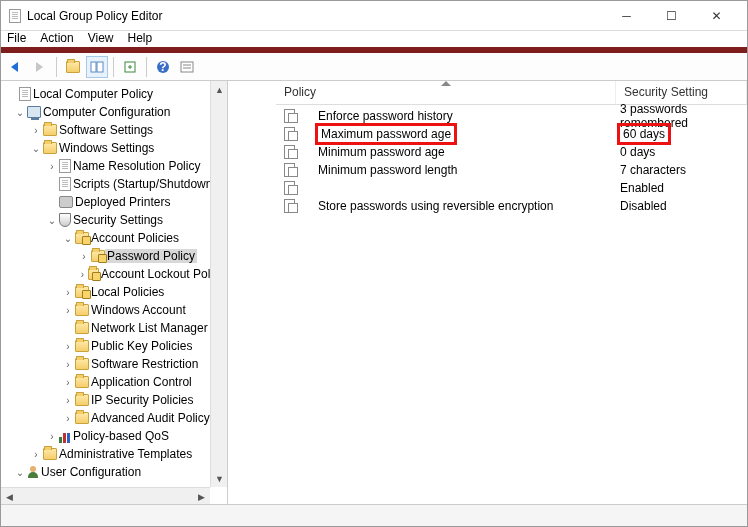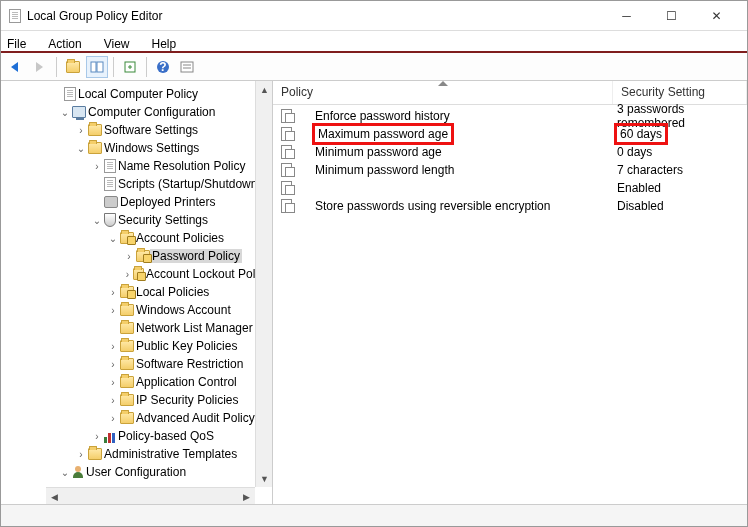--- a/index.html
+++ b/index.html
@@ -1,38 +1,38 @@
 <!DOCTYPE html>
 <html><head>
 <meta charset="utf-8">
 <style>
 * { box-sizing: border-box; margin: 0; padding: 0; font-family: "Segoe UI", Tahoma, sans-serif; font-size: 12px; }
 body { background: #fff; width: 748px; height: 527px; border: 1px solid #999; overflow: hidden; display: flex; flex-direction: column; }
 .titlebar { height: 30px; display: flex; align-items: center; padding: 0 8px; border-bottom: 1px solid #ddd; }
 .titlebar .title { flex: 1; display: flex; align-items: center; gap: 6px; }
 .titlebar .wincontrols { display: flex; gap: 0; }
 .titlebar .wincontrols div { width: 45px; height: 28px; display: flex; align-items: center; justify-content: center; color: #333; }
-.menubar { height: 22px; display: flex; align-items: flex-end; padding: 0 6px; gap: 22px; border-bottom: 2px solid #7f1d1d; }
+.menubar { height: 22px; display: flex; align-items: flex-start; padding: 0 6px; gap: 14px; border-bottom: 6px solid #7f1d1d; }
 .menubar span { color: #000; cursor: default; }
 .toolbar { height: 28px; display: flex; align-items: center; padding: 0 4px; gap: 2px; border-bottom: 1px solid #ccc; background: #fdfdfd; }
 .toolbar .tbtn { width: 22px; height: 22px; display: flex; align-items: center; justify-content: center; border: 1px solid transparent; }
 .toolbar .sep { width: 1px; height: 20px; background: #ccc; margin: 0 3px; }
-.content { flex: 1; display: flex; min-height: 0; padding-left: 45px; }
+.content { flex: 1; display: flex; min-height: 0; }
 .tree { width: 227px; border-right: 1px solid #ccc; overflow: hidden; position: relative; background: #fff;}
 .tree-inner { padding: 4px 0; }
 .tree-row { display: flex; align-items: center; height: 18px; white-space: nowrap; cursor: default; }
 .tree-row .tw { width: 14px; display: flex; align-items: center; justify-content: center; color: #666; font-size: 10px; }
 .tree-row .lbl { padding: 0 2px; }
 .tree-row.selected .lbl { background: #d8d8d8; }
 .tree .vscroll { position: absolute; right: 0; top: 0; bottom: 17px; width: 17px; background: #f0f0f0; border-left: 1px solid #ddd; }
 .tree .hscroll { position: absolute; left: 0; right: 17px; bottom: 0; height: 17px; background: #f0f0f0; border-top: 1px solid #ddd; }
 .tree .vscroll .arrow, .tree .hscroll .arrow { width:17px; height:17px; display:flex;align-items:center;justify-content:center;color:#555;font-size:9px;}
 .tree .vscroll .arrow.down { position:absolute; bottom:0;}
 .tree .hscroll .arrow.right { position:absolute; right:0; top:0;}
-.listpane { flex: 1; display: flex; flex-direction: column; }
+.listpane { flex: 1; display: flex; flex-direction: column; margin-left: 48px; }
 .listhead { height: 24px; display: flex; border-bottom: 1px solid #ddd; }
 .listhead .col { padding: 4px 8px; border-right: 1px solid #eee; color: #333; position: relative; }
 .listhead .col.sorted::after { content: ""; position: absolute; top: 0; left: 50%; transform: translateX(-50%); border-left: 5px solid transparent; border-right: 5px solid transparent; border-bottom: 5px solid #888; }
 .listbody { flex: 1; padding: 2px 0; }
 .lrow { display: flex; align-items: center; height: 18px; }
 .lrow .c1 { width: 340px; display: flex; align-items: center; padding-left: 8px; gap: 20px; }
 .lrow .c2 { flex: 1; padding-left: 4px; }
 .hi-red { border: 3px solid #e11; display: inline-block; padding: 0 3px; margin-left:-3px; line-height:16px;}
 .icon-folder { width:14px; height:12px; background: linear-gradient(#ffe9a8,#f4ce6a); border:1px solid #caa23a; border-radius:1px; display:inline-block; position:relative;}
 .icon-folder::before{content:"";position:absolute;top:-3px;left:0;width:6px;height:3px;background:#f4ce6a;border:1px solid #caa23a;border-bottom:none;border-radius:1px 1px 0 0;}

